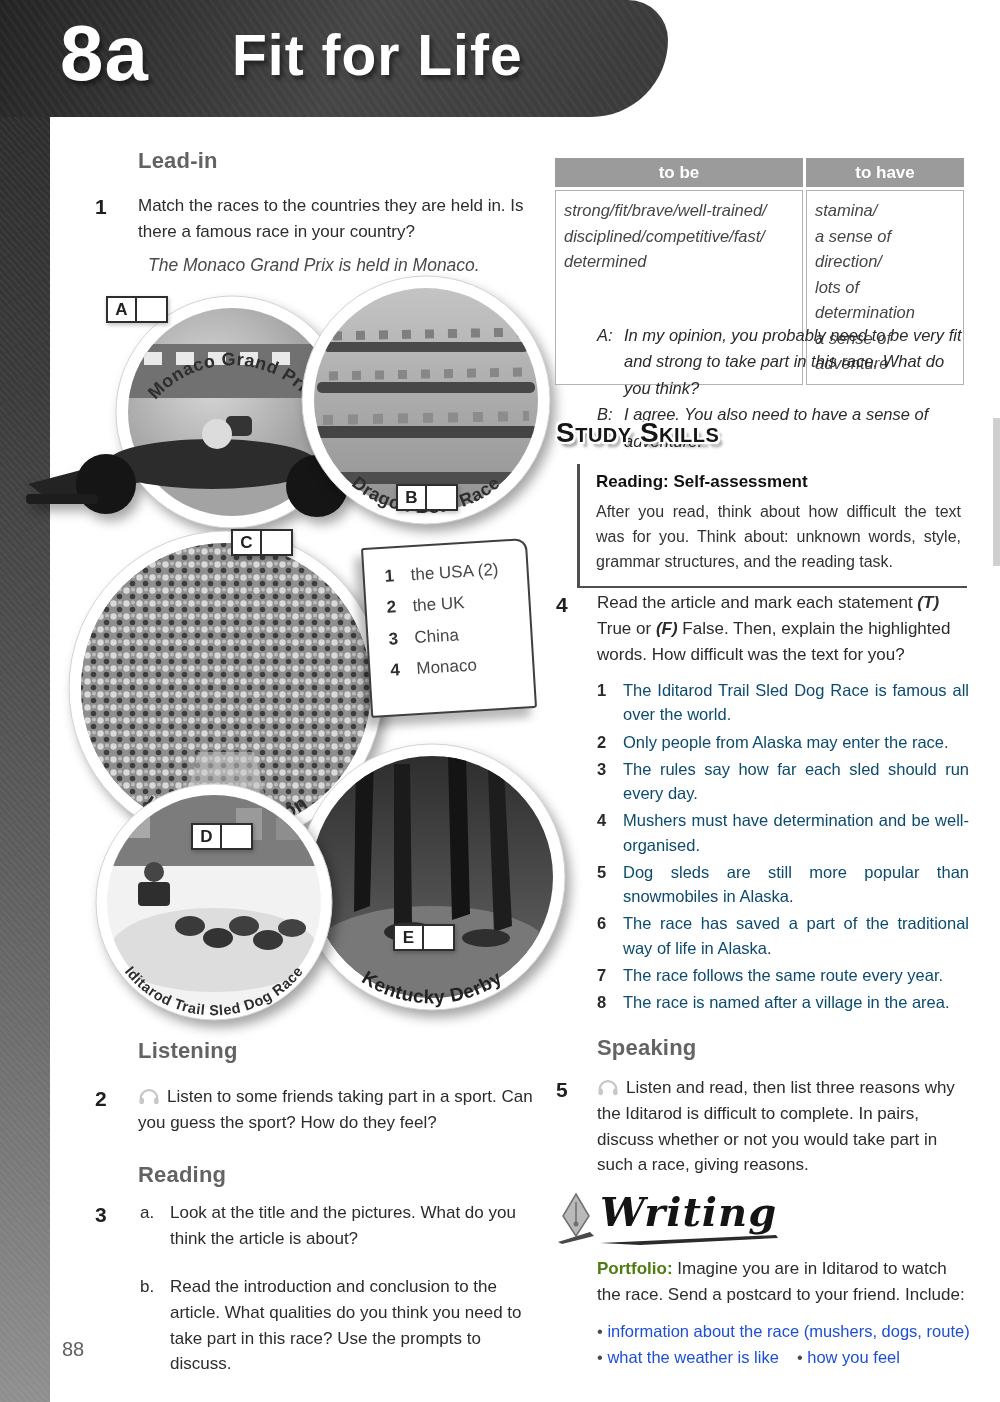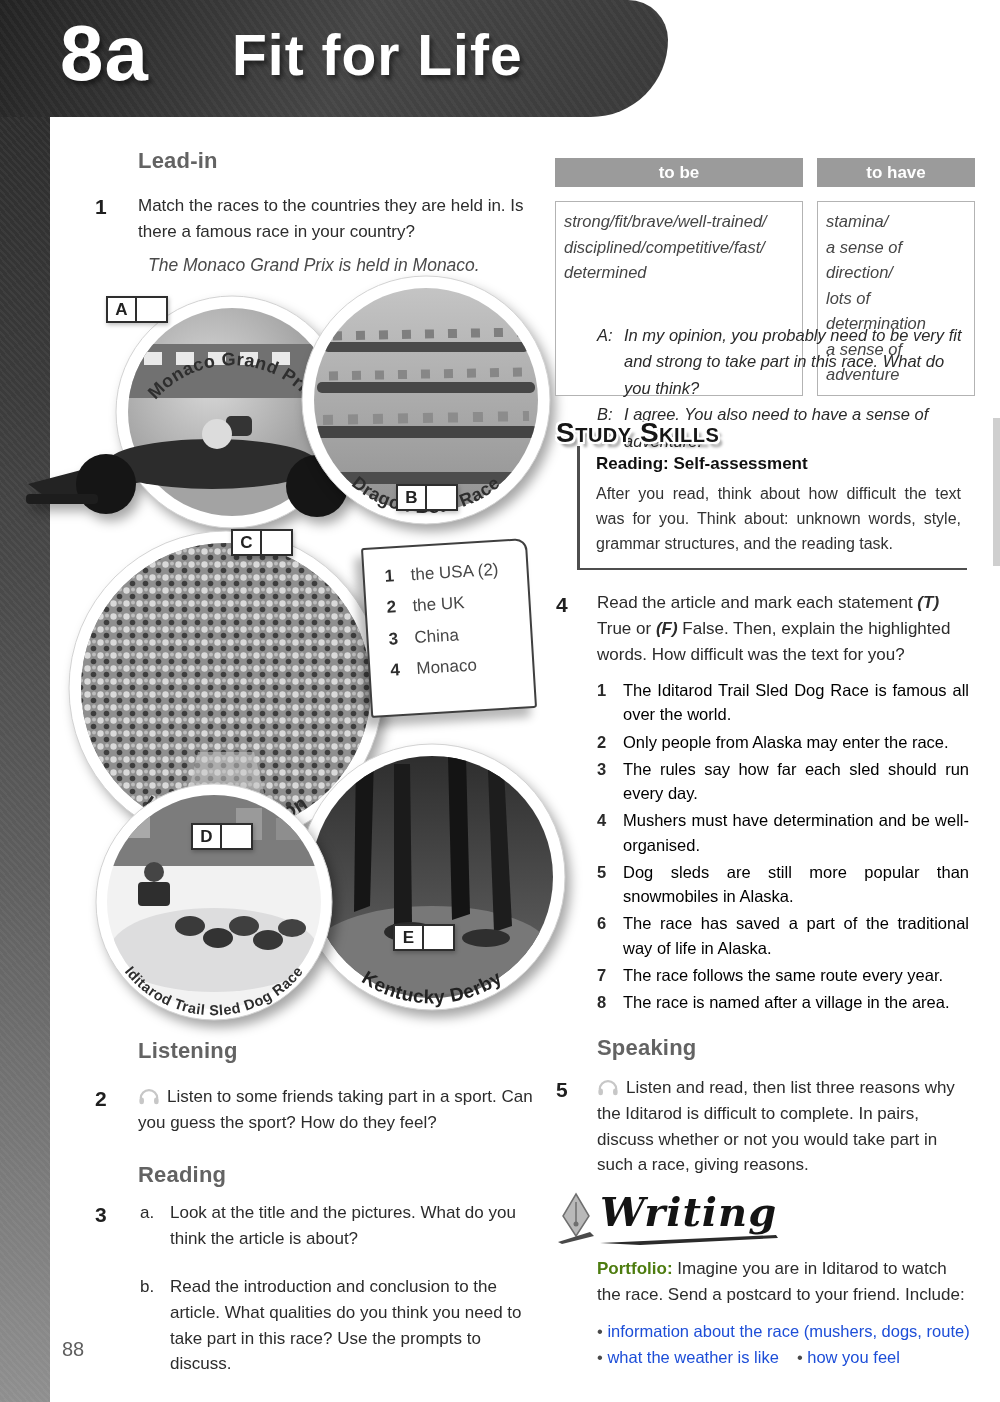--- a/index.html
+++ b/index.html
@@ -40,21 +40,21 @@
   #edge-sliver { position:absolute; right:0; top:418px; width:7px; height:148px; background:#cfcfcf; z-index:3; }
 
   .abs { position:absolute; z-index:5; }
   .h-gray { font-size:22px; font-weight:bold; color:#636363; letter-spacing:.2px; }
   .ex-num { font-size:21px; font-weight:bold; color:#1f1f1f; }
   .body-txt { font-size:17px; color:#2c2c2c; line-height:1.52; }
   .italic { font-style:italic; }
   .example { font-size:17.5px; font-style:italic; color:#4a4a4a; }
 
   
-  #vocab-table { display:grid; grid-template-columns:248px 158px; gap:14px; z-index:5; }
+  #vocab-table { display:grid; grid-template-columns:248px 158px; gap:3px; z-index:5; }
   .vt-head {
     background:#9b9b9b; color:#fff; font-weight:bold; font-size:17px;
     text-align:center; padding:5px 0 4px;
   }
   .vt-cell { background:#fff; border:1px solid #b3b3b3; padding:7px 8px; font-size:16.5px; color:#454545; line-height:1.55;font-style:italic; }
 
   
   .dlg-row { display:flex; font-style:italic; font-size:16.5px; color:#2a2a2a; line-height:1.6; }
   .dlg-label { width:27px; flex:none; }
 
@@ -68,21 +68,21 @@
   #ss-box {
     border-left:3px solid #4e4e4e; border-bottom:2px solid #4e4e4e;
     padding:8px 6px 12px 16px; width:390px;
   }
   #ss-box .ss-head { font-size:17px; font-weight:bold; color:#101010; margin-bottom:8px; }
   #ss-box .ss-body { font-size:16px; color:#333; line-height:1.55; text-align:justify; }
 
   
   .stmt { display:flex; margin-bottom:3px; }
   .stmt-num { width:26px; flex:none; font-weight:bold; color:#2a2a2a; font-size:16.5px; line-height:1.47; }
-  .stmt-txt { flex:1; font-size:16.5px; color:#000000; line-height:1.47; text-align:justify; }
+  .stmt-txt { flex:1; font-size:16.5px; color:#0c4a6e; line-height:1.47; text-align:justify; }
 
   
   .sub-row { display:flex; }
   .sub-label { width:30px; flex:none; font-size:17px; color:#2c2c2c; line-height:1.52; }
 
   
   .label-pair { display:flex; z-index:8; filter:drop-shadow(1px 2px 2px rgba(0,0,0,.25)); }
   .lp-cell {
     width:31px; height:27px; background:#fff; border:2px solid #2e2e2e;
     display:flex; align-items:center; justify-content:center;
@@ -362,21 +362,21 @@
     </div>
     <div class="dlg-row">
       <span class="dlg-label">B:</span>
       <span style="flex:1;">I agree. You also need to have a sense of adventure.</span>
     </div>
   </div>
 
   <div class="abs" style="left:556px; top:417px;">
     <span id="ss-logo">Study Skills</span>
   </div>
-  <div id="ss-box" class="abs" style="left:577px; top:446px;">
+  <div id="ss-box" class="abs" style="left:577px; top:464px;">
     <div class="ss-head">Reading: Self-assessment</div>
     <div class="ss-body">After you read, think about how difficult the text was for you. Think about: unknown words, style, grammar structures, and the reading task.</div>
   </div>
 
   <div class="abs ex-num" style="left:556px; top:593px;">4</div>
   <div class="abs body-txt" style="left:597px; top:590px; width:374px;">
     <span>Read the article and mark each statement </span><span class="italic" style="font-weight:bold;">(T)</span><span> True or </span><span class="italic" style="font-weight:bold;">(F)</span><span> False. Then, explain the highlighted words. How difficult was the text for you?</span>
   </div>
 
   <div class="abs" style="left:597px; top:678px; width:372px;">

